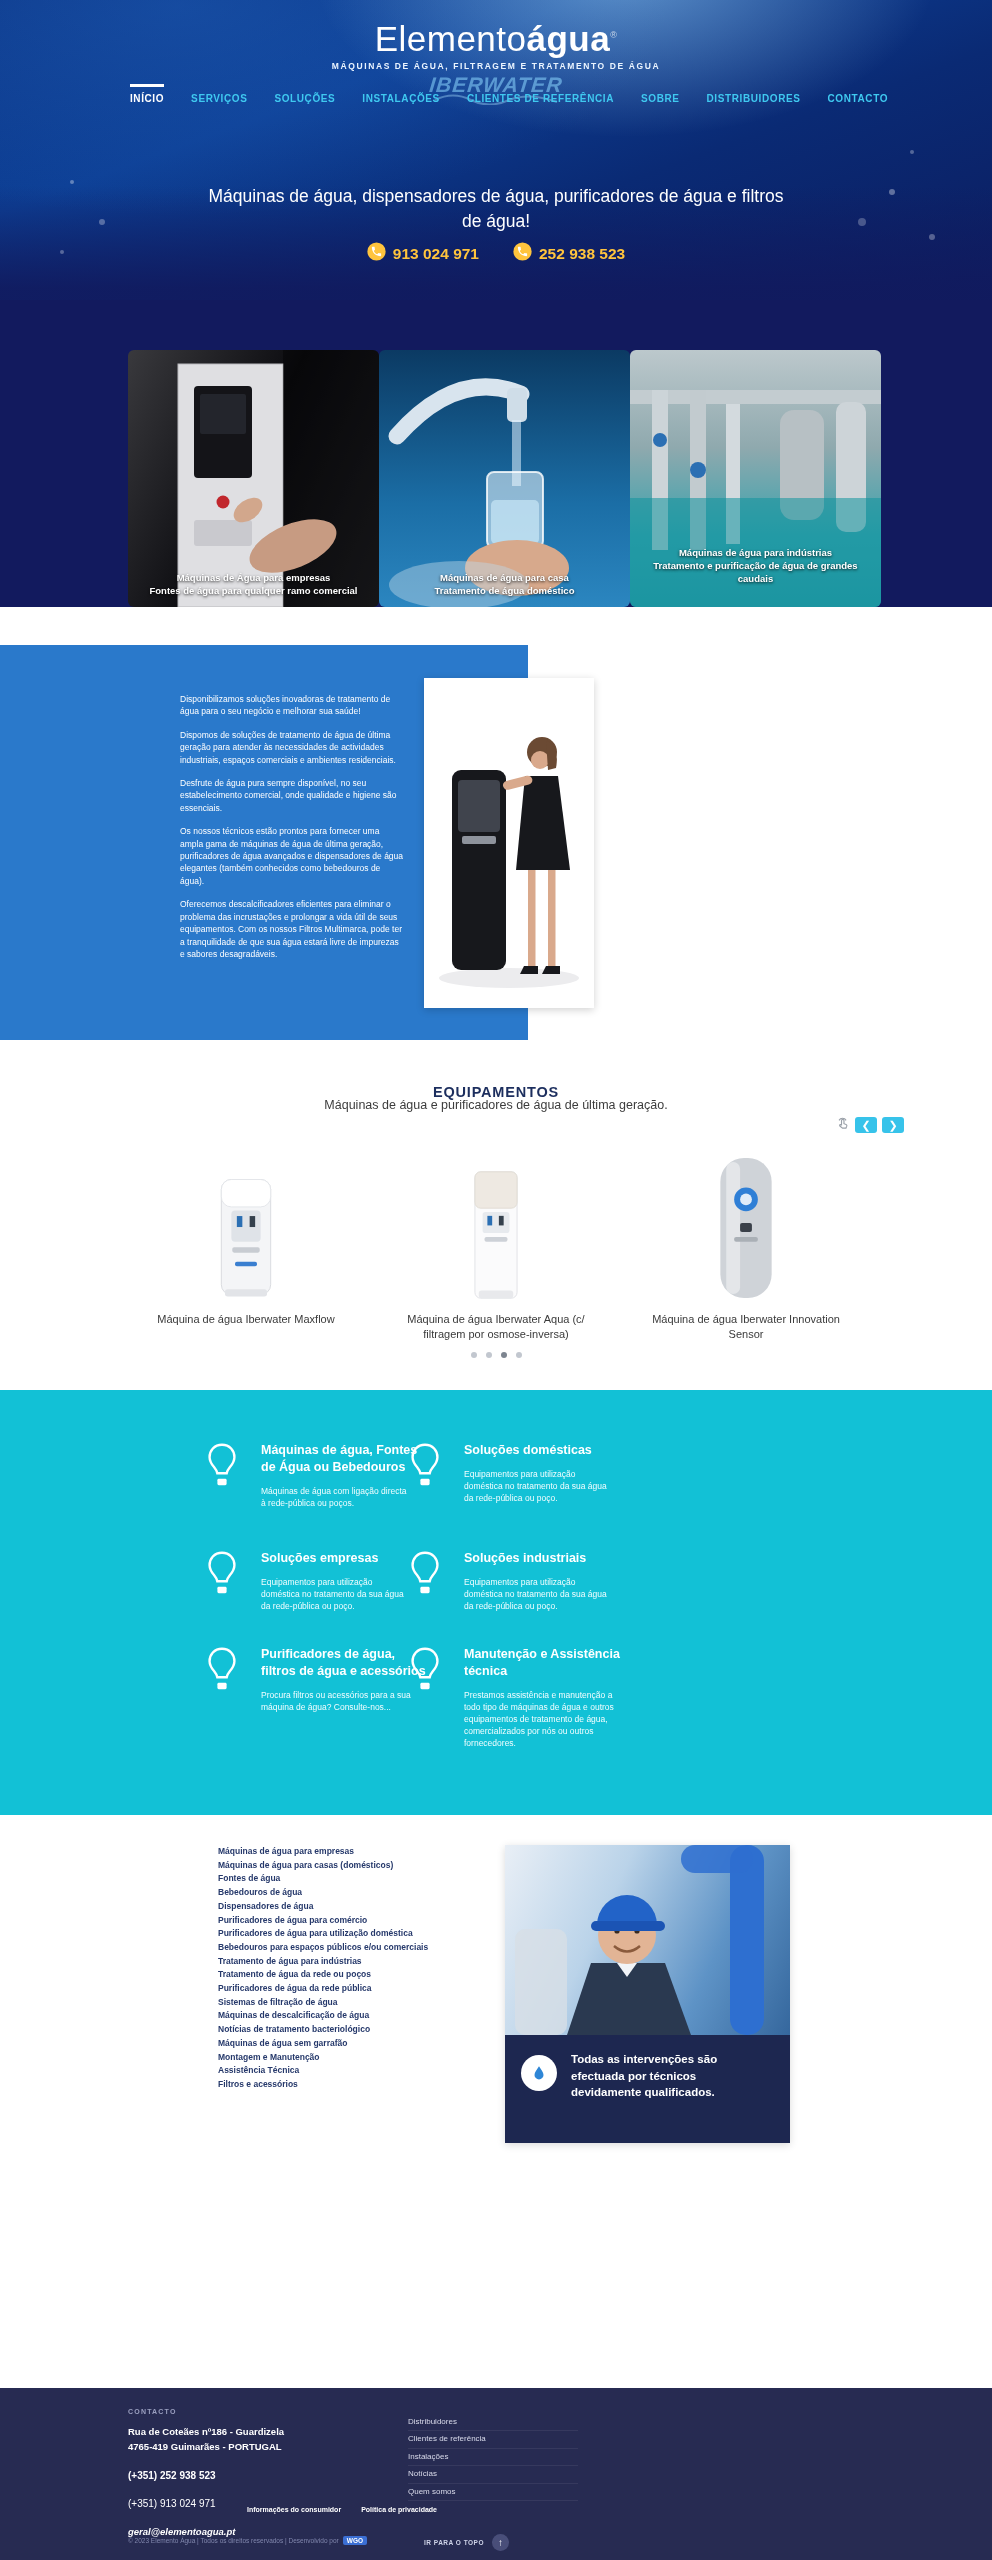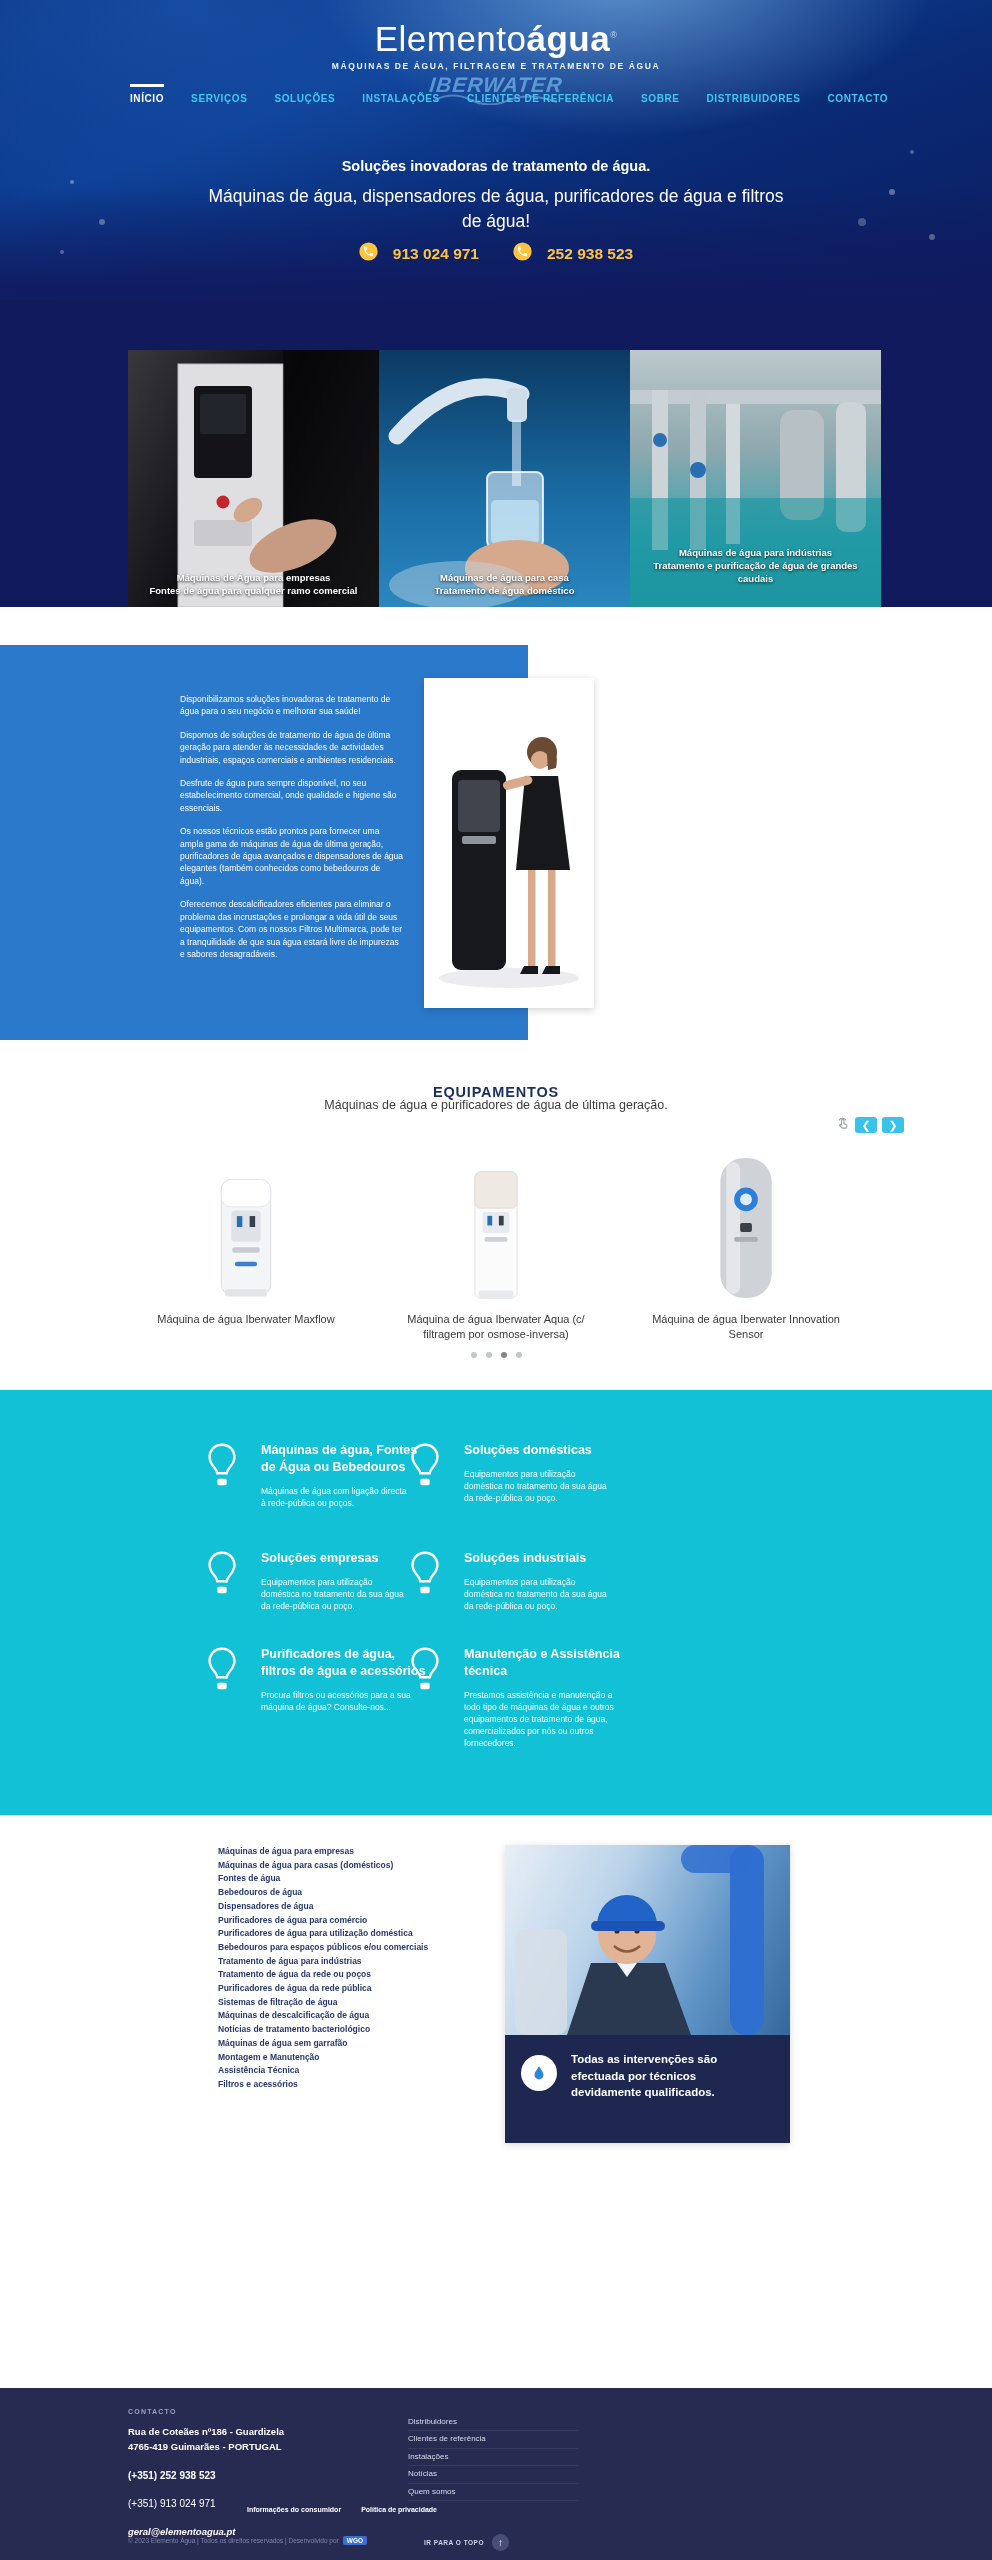--- a/index.html
+++ b/index.html
@@ -28,26 +28,26 @@
   .logo-mark{margin-top:2px;font-size:21px;font-weight:700;font-style:italic;letter-spacing:1px;color:rgba(140,215,255,.55);transform:skewX(-6deg);}
   .logo-wave{display:block;margin:-4px auto 0;}
 
   .main-nav{position:absolute;top:84px;left:0;width:100%;display:flex;justify-content:center;gap:27px;z-index:3;margin-left:13px;}
   .nav-item{font-size:10px;font-weight:700;letter-spacing:.6px;color:#3fc9f0;text-decoration:none;padding-top:6px;border-top:3px solid transparent;cursor:pointer;}
   .nav-item.active{color:#ffffff;border-top:3px solid #ffffff;}
 
   .hero-title{position:absolute;top:158px;left:0;width:100%;text-align:center;color:#fff;font-size:14.5px;font-weight:700;z-index:3;}
   .hero-sub{position:absolute;top:184px;left:206px;width:580px;text-align:center;color:#fff;font-size:17.5px;line-height:25px;z-index:3;}
   .phones{position:absolute;top:242px;left:0;width:100%;display:flex;justify-content:center;gap:34px;z-index:3;}
-  .phone{display:flex;align-items:center;gap:15px;color:#ffc43d;font-size:15.5px;font-weight:700;text-decoration:none;cursor:pointer;}
+  .phone{display:flex;align-items:center;gap:7px;color:#ffc43d;font-size:15.5px;font-weight:700;text-decoration:none;cursor:pointer;}
 
   
   .carousel-band{position:absolute;top:300px;left:0;width:992px;height:307px;background:#121a5e;}
   .slides{position:absolute;left:128px;top:50px;width:753px;height:257px;display:flex;}
-  .slide{position:relative;width:300px;height:257px;overflow:hidden;}
+  .slide{position:relative;width:300px;height:257px;overflow:hidden;border-radius:6px;}
   .slide-1{background:linear-gradient(115deg,#39393d 0%,#0c0c10 48%,#232327 100%);}
   .slide-2{background:linear-gradient(180deg,#0b3a63,#1b6ea6 60%,#2b86c0);}
   .slide-3{background:linear-gradient(180deg,#bcc8cc,#8fa9ae 38%,#3aa3ae 72%,#2a98a4);}
   .slide svg{position:absolute;inset:0;}
   .slide-caption{position:absolute;left:8px;right:8px;bottom:10px;text-align:center;color:#fff;font-weight:700;font-size:9.5px;line-height:13px;text-shadow:0 1px 3px rgba(0,0,0,.85);z-index:2;}
   .slide-3 .slide-caption{bottom:22px;}
 
   
   .intro{position:absolute;top:645px;left:0;width:992px;height:395px;background:#fff;}
   .intro-blue{position:absolute;left:0;top:0;width:528px;height:395px;background:#2a79cb;}
@@ -128,21 +128,20 @@
       <a class="nav-item active">INÍCIO</a>
       <a class="nav-item">SERVIÇOS</a>
       <a class="nav-item">SOLUÇÕES</a>
       <a class="nav-item">INSTALAÇÕES</a>
       <a class="nav-item">CLIENTES DE REFERÊNCIA</a>
       <a class="nav-item">SOBRE</a>
       <a class="nav-item">DISTRIBUIDORES</a>
       <a class="nav-item">CONTACTO</a>
     </nav>
 
-    <div class="hero-title">Soluções inovadoras de tratamento de água.</div>
     <div class="hero-sub">Máquinas de água, dispensadores de água, purificadores de água e filtros de água!</div>
 
     <div class="phones">
       <a class="phone">
         <span><svg width="19" height="19" viewBox="0 0 24 24">
               <circle cx="12" cy="12" r="11.5" fill="#ffc43d"></circle>
               <g transform="translate(4.2,4.2) scale(0.65)">
                 <path d="M6.6 10.8c1.4 2.8 3.8 5.1 6.6 6.6l2.2-2.2c.3-.3.7-.4 1-.2 1.1.4 2.3.6 3.6.6.6 0 1 .4 1 1V20c0 .6-.4 1-1 1C10.6 21 3 13.4 3 4c0-.6.4-1 1-1h3.5c.6 0 1 .4 1 1 0 1.2.2 2.4.6 3.6.1.3 0 .7-.2 1l-2.3 2.2z" fill="#fff"></path>
               </g>
             </svg></span>

